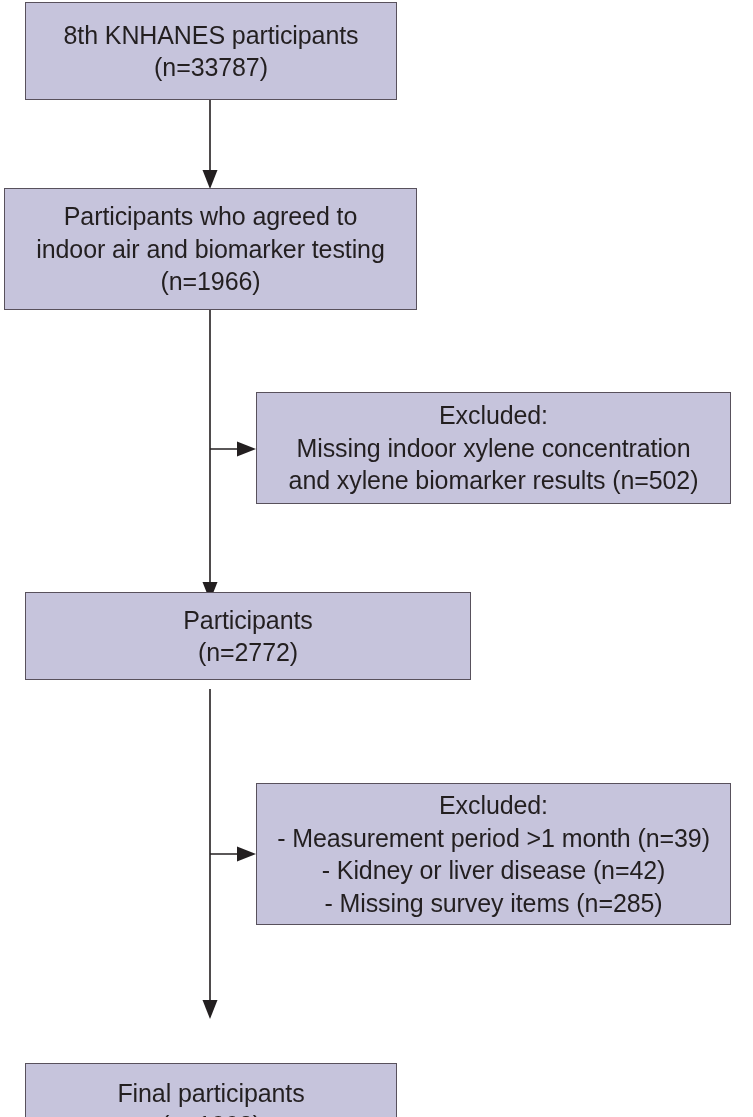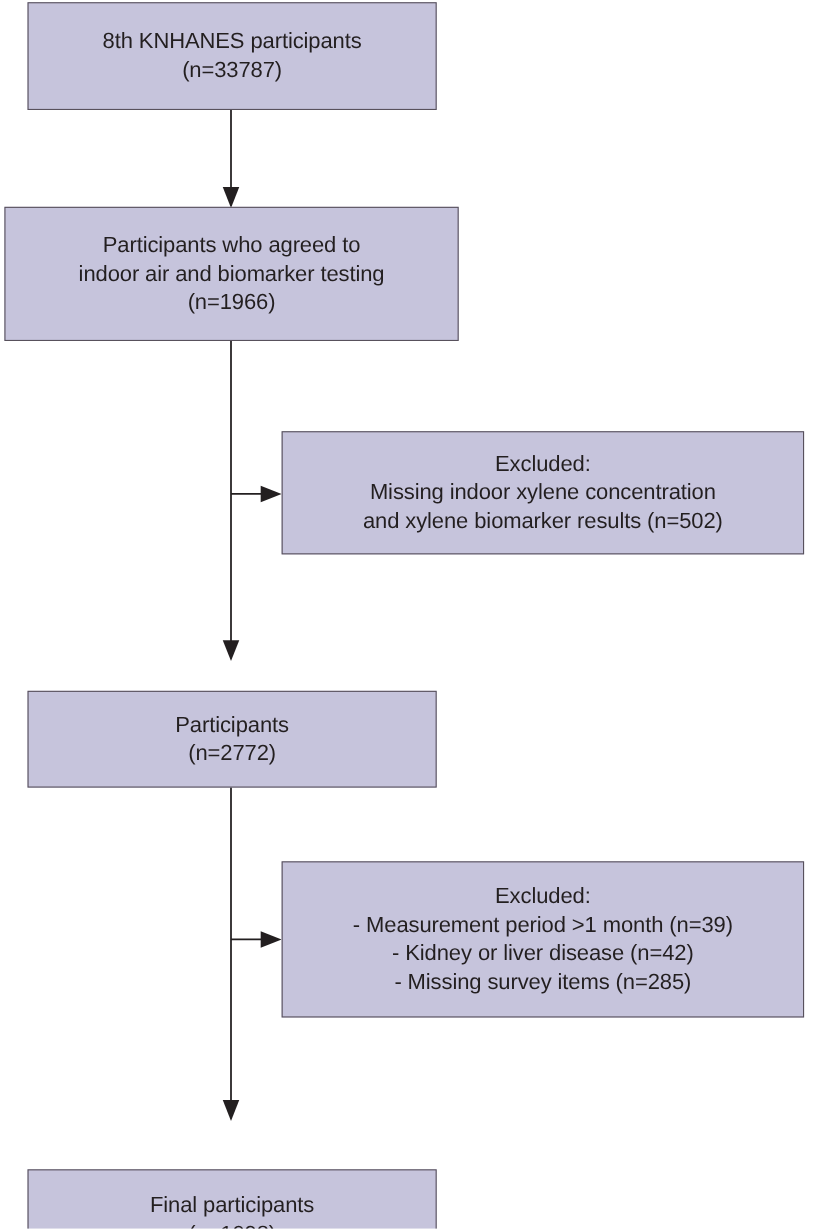--- a/index.html
+++ b/index.html
@@ -21,21 +21,21 @@
   .node {
     position: absolute;
     box-sizing: border-box;
     background: #c6c4dc;
     border: 1.5px solid #58515c;
     display: flex;
     flex-direction: column;
     align-items: center;
     justify-content: center;
     text-align: center;
-    font-size: 20px;
+    font-size: 25px;
     line-height: 1.30;
     color: #231f20;
     letter-spacing: -0.1px;
   }
   .node .line {
     display: block;
     white-space: pre;
   }
   .node.left-align-list {
     align-items: center;
@@ -101,21 +101,21 @@
     <span class="line">indoor air and biomarker testing</span>
     <span class="line">(n=1966)</span>
   </div>
 
   <div class="node" style="left:256px; top:392px; width:475px; height:112px;">
     <span class="line">Excluded:</span>
     <span class="line">Missing indoor xylene concentration</span>
     <span class="line">and xylene biomarker results (n=502)</span>
   </div>
 
-  <div class="node" style="left:25px; top:628px; width:372px; height:88px;">
+  <div class="node" style="left:25px; top:592px; width:446px; height:88px;">
     <span class="line">Participants</span>
     <span class="line">(n=2772)</span>
   </div>
 
   <div class="node left-align-list" style="left:256px; top:783px; width:475px; height:142px;">
     <span class="line head">Excluded:</span>
     <span class="list-block">
       <span class="line">- Measurement period &gt;1 month (n=39)</span>
       <span class="line">- Kidney or liver disease (n=42)</span>
       <span class="line">- Missing survey items (n=285)</span>

